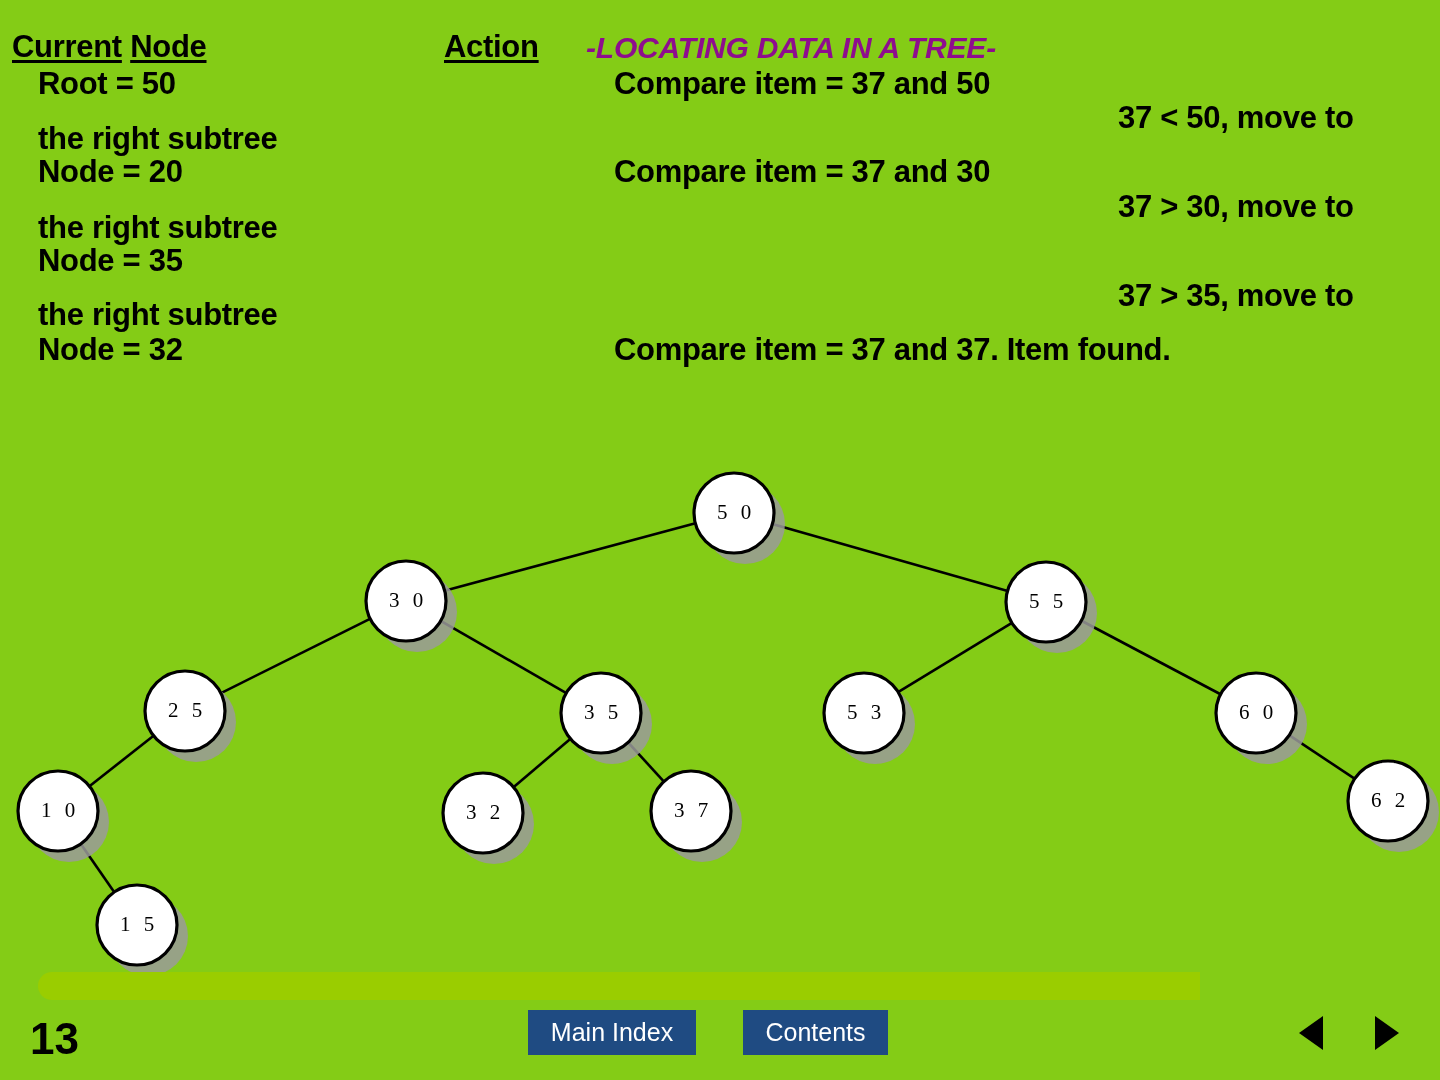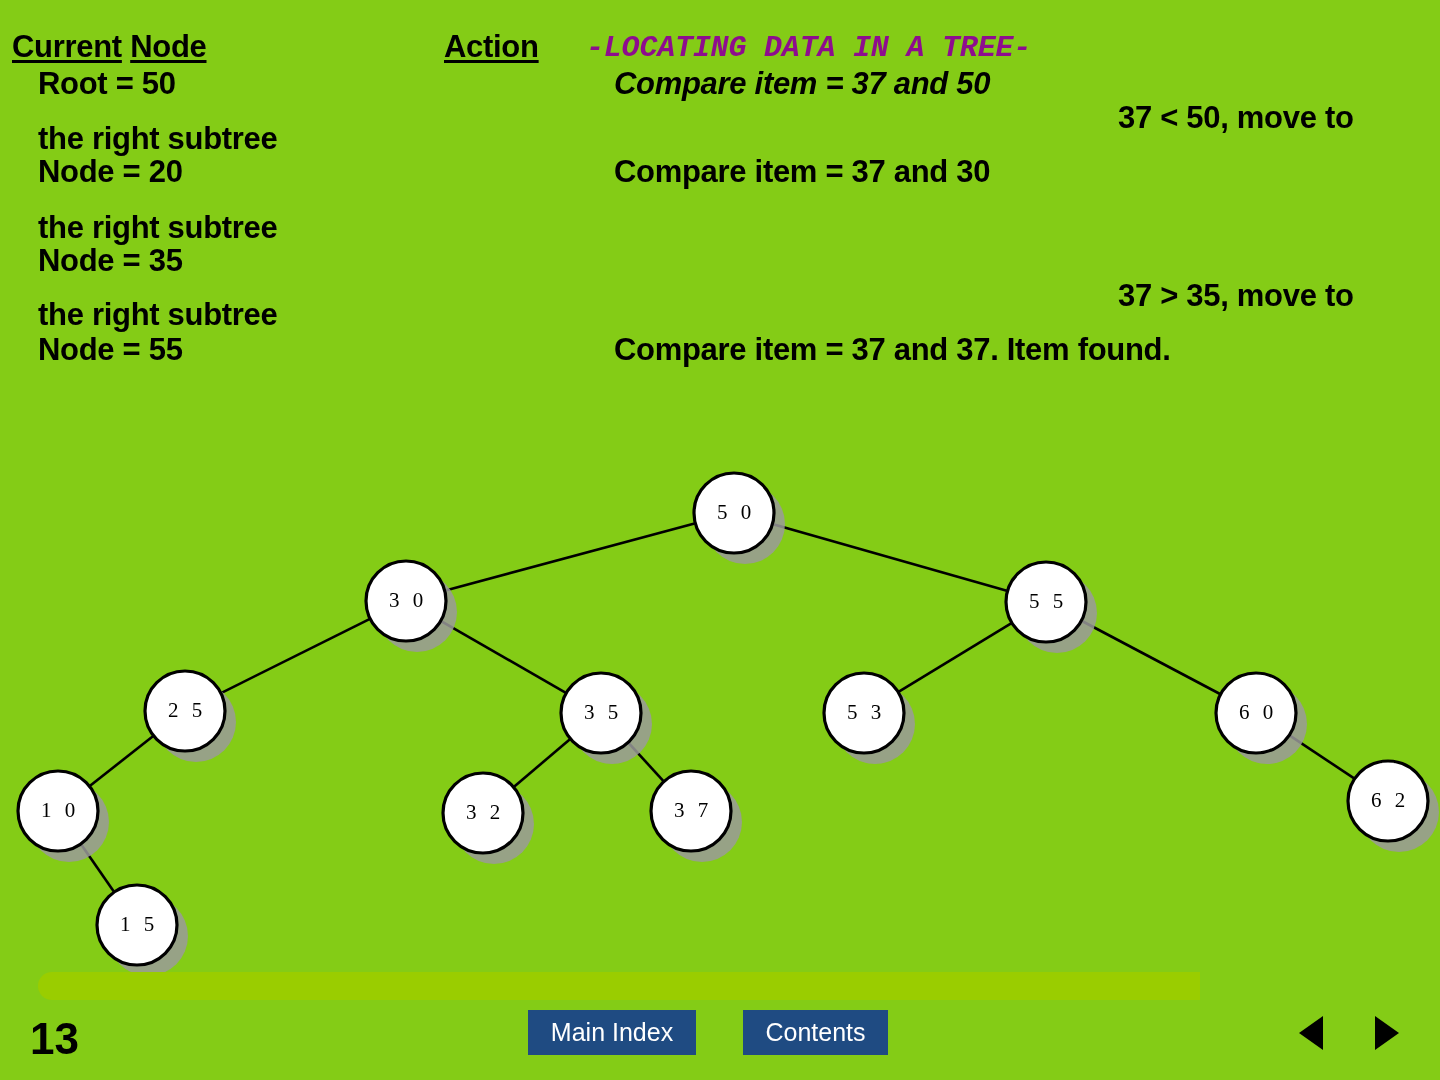--- a/index.html
+++ b/index.html
@@ -40,21 +40,21 @@
     text-decoration: underline;
     text-underline-offset: 3px;
   }
   .body-line {
     font-size: 31px;
     letter-spacing: -0.3px;
     margin-left: 26px;
   }
   .title-main {
     position: absolute;
-    font-family: Liberation Mono, monospace;
+    font-family: Liberation Sans, sans-serif;
     font-style: italic;
     font-weight: bold;
     font-size: 30px;
     color: #8e0d8e;
     white-space: pre;
     letter-spacing: -0.2px;
   }
 
   
   #tree {
@@ -150,33 +150,34 @@
 
 <div id="slide">
 
   <div class="txt hdr" style="left:12px; top:31px;"><u>Current</u> <u>Node</u></div>
 
   <div class="txt hdr" style="left:444px; top:31px;"><u>Action</u></div>
 
   <div class="title-main" style="left:586px; top:31px;">-LOCATING DATA IN A TREE-</div>
 
   <div class="txt body-line" style="left:12px; top:68px;">Root = 50</div>
-  <div class="txt body-line" style="left:588px; top:68px;font-style:italic;">Compare item = 37 and 50</div>
+  <div class="txt body-line" style="left:588px; top:68px;">Compare item = 37 and 50</div>
   <div class="txt body-line" style="left:1092px; top:102px;">37 &lt; 50, move to</div>
   <div class="txt body-line" style="left:12px; top:123px;">the right subtree</div>
 
   <div class="txt body-line" style="left:12px; top:156px;">Node = 20</div>
   <div class="txt body-line" style="left:588px; top:156px;">Compare item = 37 and 30</div>
+  <div class="txt body-line" style="left:1092px; top:191px;">37 &gt; 30, move to</div>
   <div class="txt body-line" style="left:12px; top:212px;">the right subtree</div>
 
   <div class="txt body-line" style="left:12px; top:245px;">Node = 35</div>
   <div class="txt body-line" style="left:1092px; top:280px;">37 &gt; 35, move to</div>
   <div class="txt body-line" style="left:12px; top:299px;">the right subtree</div>
 
-  <div class="txt body-line" style="left:12px; top:334px;">Node = 55</div>
+  <div class="txt body-line" style="left:12px; top:334px;">Node = 32</div>
   <div class="txt body-line" style="left:588px; top:334px;">Compare item = 37 and 37. Item found.</div>
 
   <svg id="tree" viewBox="0 0 1440 1080">
     <g id="edge-layer">
         <line x1="697.2979721850826" y1="522.8468855113193" x2="442.7020278149174" y2="591.1531144886807" stroke="#000000" stroke-width="2.6"></line>
         <line x1="770.5423264656424" y1="523.423932870007" x2="1009.4576735343576" y2="591.576067129993" stroke="#000000" stroke-width="2.6"></line>
         <line x1="371.9810361217579" y1="617.9325159574961" x2="219.01896387824212" y2="694.0674840425039" stroke="#000000" stroke-width="2.6"></line>
         <line x1="438.95156343838744" y1="619.9260261799969" x2="568.0484365616126" y2="694.0739738200031" stroke="#000000" stroke-width="2.6"></line>
         <line x1="1013.5576779823922" y1="621.7862513404091" x2="896.4423220176078" y2="693.2137486595909" stroke="#000000" stroke-width="2.6"></line>
         <line x1="1079.5956077312073" y1="619.7576783722096" x2="1222.4043922687927" y2="695.2423216277904" stroke="#000000" stroke-width="2.6"></line>

